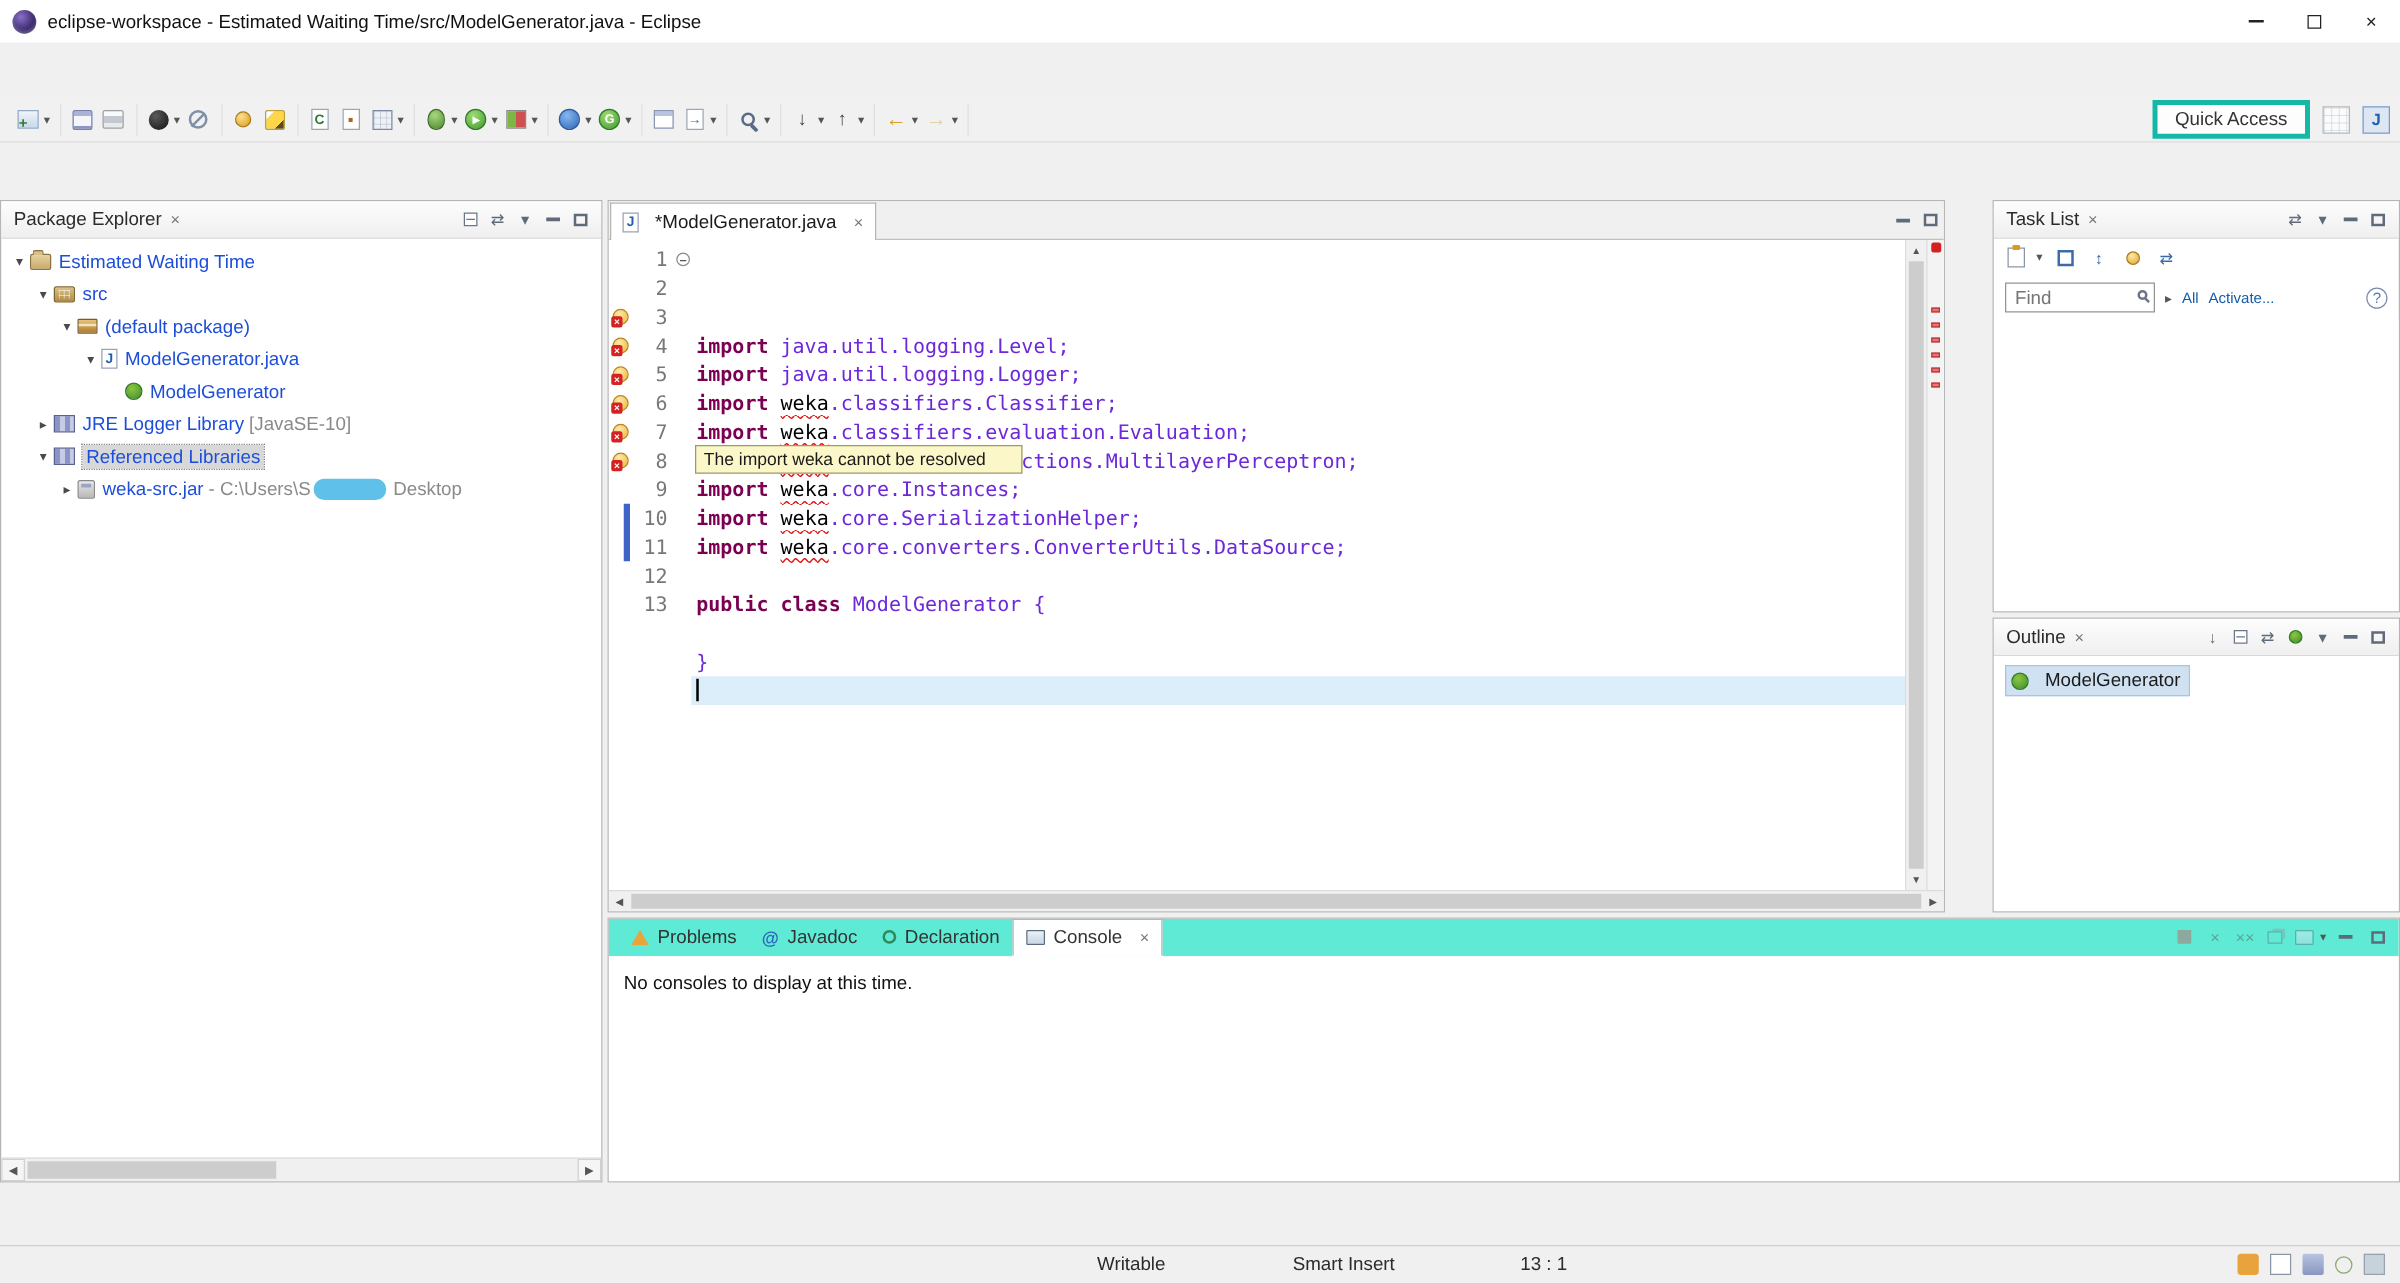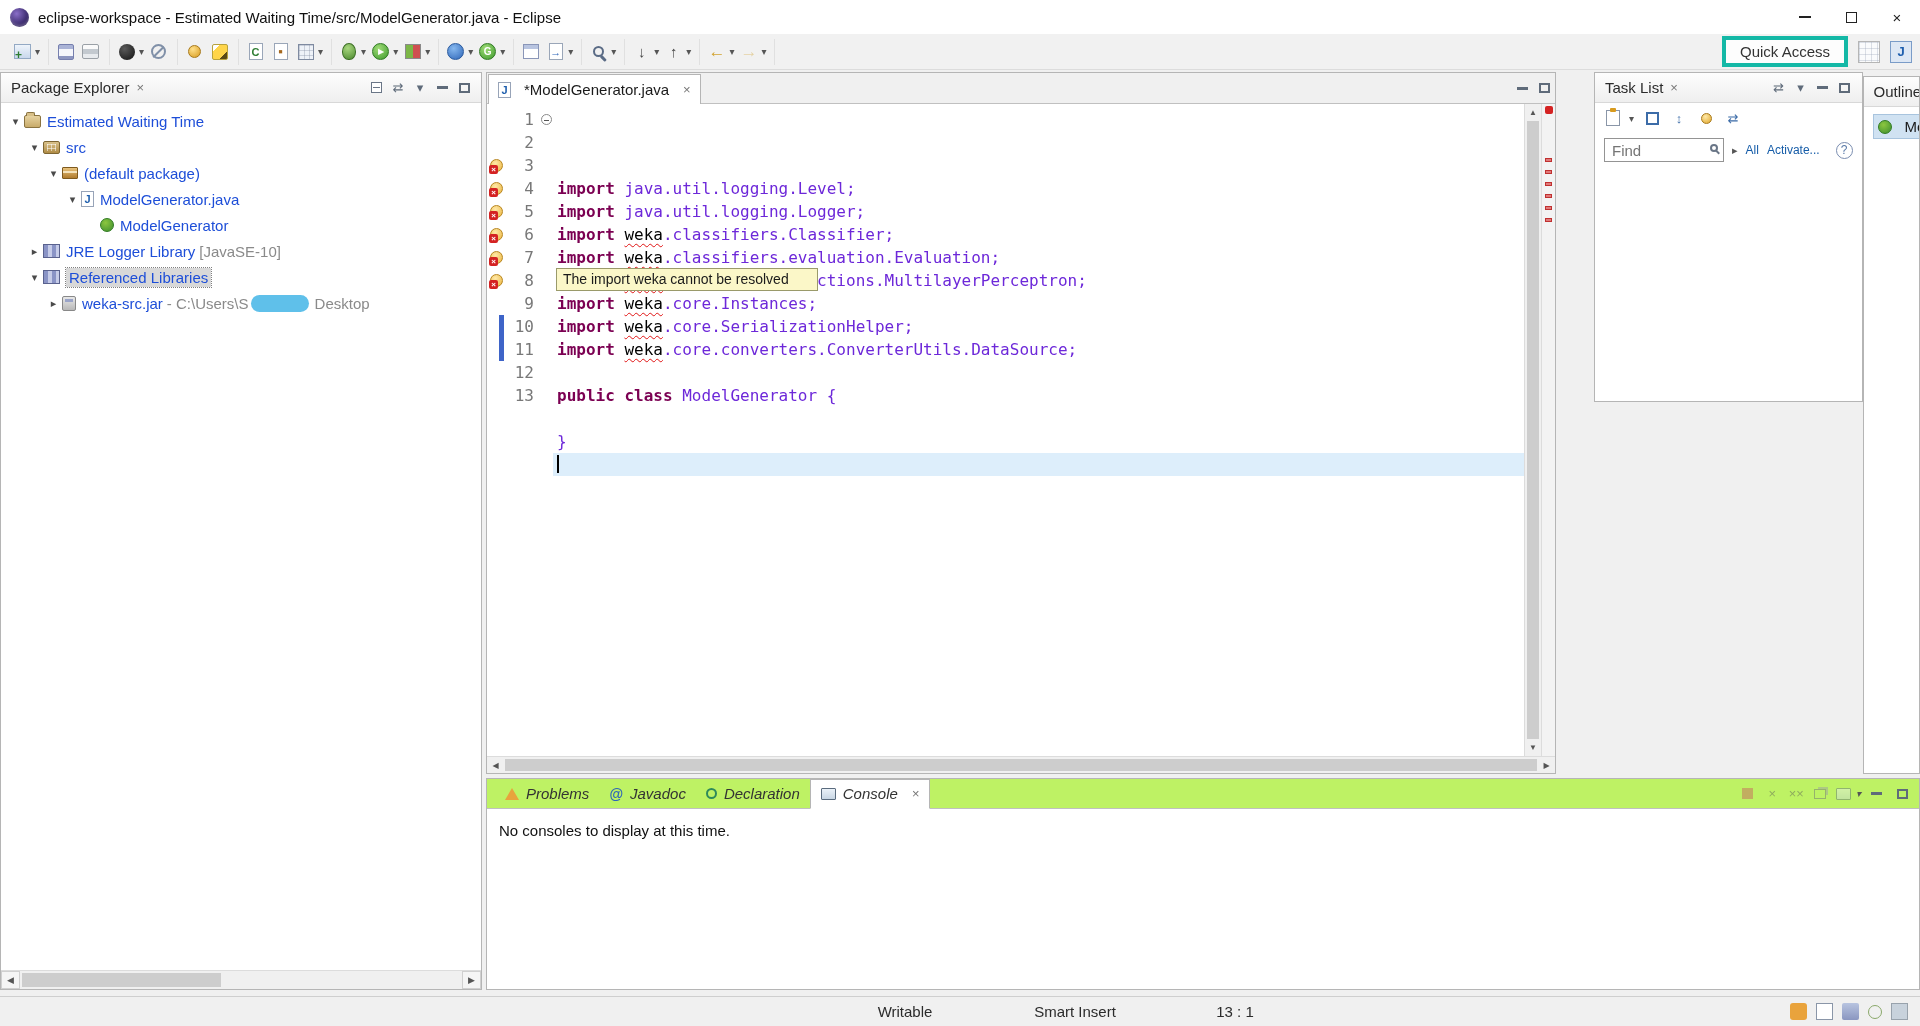--- a/index.html
+++ b/index.html
@@ -1,19 +1,19 @@
 <!DOCTYPE html>
 <html><head>
 <meta charset="utf-8">
 <style>
   * { margin:0; padding:0; box-sizing:border-box; }
   html,body { width:1920px; height:1026px; overflow:hidden; background:#f0f0f0;
     font-family:"Liberation Sans",sans-serif; color:#1a1a1a; }
   .flex { flex:1; }
-  .window { display:flex; flex-direction:column; width:100%; height:100%; }
+  .window { display:flex; flex-direction:column; width:100%; height:100%;gap:44px; }
 
   
   .titlebar { height:34px; background:#ffffff; display:flex; align-items:center; padding-left:10px; }
   .app-icon { width:19px; height:19px; border-radius:50%;
     background:radial-gradient(circle at 35% 30%, #8a6fc8, #3b2a6e 60%, #241a47);
     box-shadow:inset 0 -2px 3px rgba(255,255,255,.25); }
   .title-text { font-size:15px; margin-left:9px; color:#101010; }
   .win-controls { margin-left:auto; display:flex; height:34px; }
   .wc { width:46px; height:34px; display:flex; align-items:center; justify-content:center; color:#222; font-size:15px; }
   .wc-min-glyph { width:12px; height:2px; background:#222; }
@@ -75,21 +75,21 @@
   .persp-java { border:1px solid #7a9cc8; background:#dde7f4; color:#1f5fae; font-weight:bold; font-size:13px; }
   .persp-java::before { content:"J"; }
 
   
   .main { flex:1; display:flex; padding:2px 0 6px 0; min-height:0; }
   .panel { background:#fff; border:1px solid #b5b5b5; display:flex; flex-direction:column; min-height:0; overflow:hidden; }
   .pe-panel { width:482px; }
   .right-area { flex:1; display:flex; flex-direction:column; margin-left:4px; min-width:0; }
   .top-row { flex:1; display:flex; min-height:0; }
   .editor-panel { flex:1; min-width:0; }
-  .right-col { width:360px; margin-left:4px; display:flex; flex-direction:row;padding-left:34px; }
+  .right-col { width:360px; margin-left:4px; display:flex; flex-direction:column;padding-left:34px; }
   .task-panel { height:330px; }
   .outline-panel { flex:1; margin-top:4px; }
   .console-panel { height:212px; margin-top:4px; }
 
   
   .part-header { height:30px; display:flex; align-items:center; padding:0 6px 0 10px; background:linear-gradient(#fdfdfd,#efefef); border-bottom:1px solid #d8d8d8; flex:none; }
   .part-title { font-size:15px; color:#2b2b2b; }
   .tab-close { margin-left:7px; color:#777; font-size:13px; }
   .hicon { width:22px; height:22px; display:inline-flex; align-items:center; justify-content:center; color:#5f6b7a; font-size:13px; }
   .mm { width:22px; height:22px; display:inline-flex; align-items:center; justify-content:center; }
@@ -183,21 +183,21 @@
   .tl-chevron { font-size:11px; color:#555; }
   .tl-link { font-size:12px; color:#155ca8; }
   .help-circle { width:17px; height:17px; border-radius:50%; border:1px solid #7a8db0; color:#5a7aa8; font-size:12px; display:inline-flex; align-items:center; justify-content:center; }
   .task-body, .outline-body { flex:1; background:#fff; }
 
   
   .outline-row { display:inline-flex; align-items:center; gap:7px; height:25px; margin:7px 0 0 9px; padding:0 7px 0 4px; font-size:15px; }
   .outline-row.selected { background:#d0e2f2; border:1px solid #a8c4de; }
 
   
-  .console-tabs-row { height:30px; background:#bef264; border-bottom:1px solid #c0c0c0; display:flex; align-items:center; padding:0 6px 0 8px; flex:none;font-style:italic; }
+  .console-tabs-row { height:30px; background:#5eead4; border-bottom:1px solid #c0c0c0; display:flex; align-items:center; padding:0 6px 0 8px; flex:none; }
   .console-tabs { display:flex; align-items:flex-end; }
   .btab { display:flex; align-items:center; gap:7px; padding:5px 10px 6px; font-size:15px; color:#333; }
   .btab.active { background:#fff; border:1px solid #b5b5b5; border-bottom:1px solid #fff; margin-bottom:-1px; }
   .btab-icon { display:inline-flex; align-items:center; justify-content:center; }
   .ci-problems { width:0; height:0; border-left:7px solid transparent; border-right:7px solid transparent; border-bottom:12px solid #e8a33d; }
   .ci-javadoc::before { content:"@"; color:#2f66b8; font-weight:bold; font-size:14px; }
   .ci-declaration { width:11px; height:11px; border:2px solid #2e8a5a; border-radius:50%; }
   .ci-console { width:15px; height:12px; border:1px solid #5a6b7e; border-radius:1px; background:linear-gradient(#eaf1f8,#c8d6e4); }
   .console-right { margin-left:auto; display:flex; align-items:center; align-self:center; gap:4px; }
   .cicon { width:20px; height:20px; display:inline-flex; align-items:center; justify-content:center; opacity:.45; color:#555; font-size:13px; }

